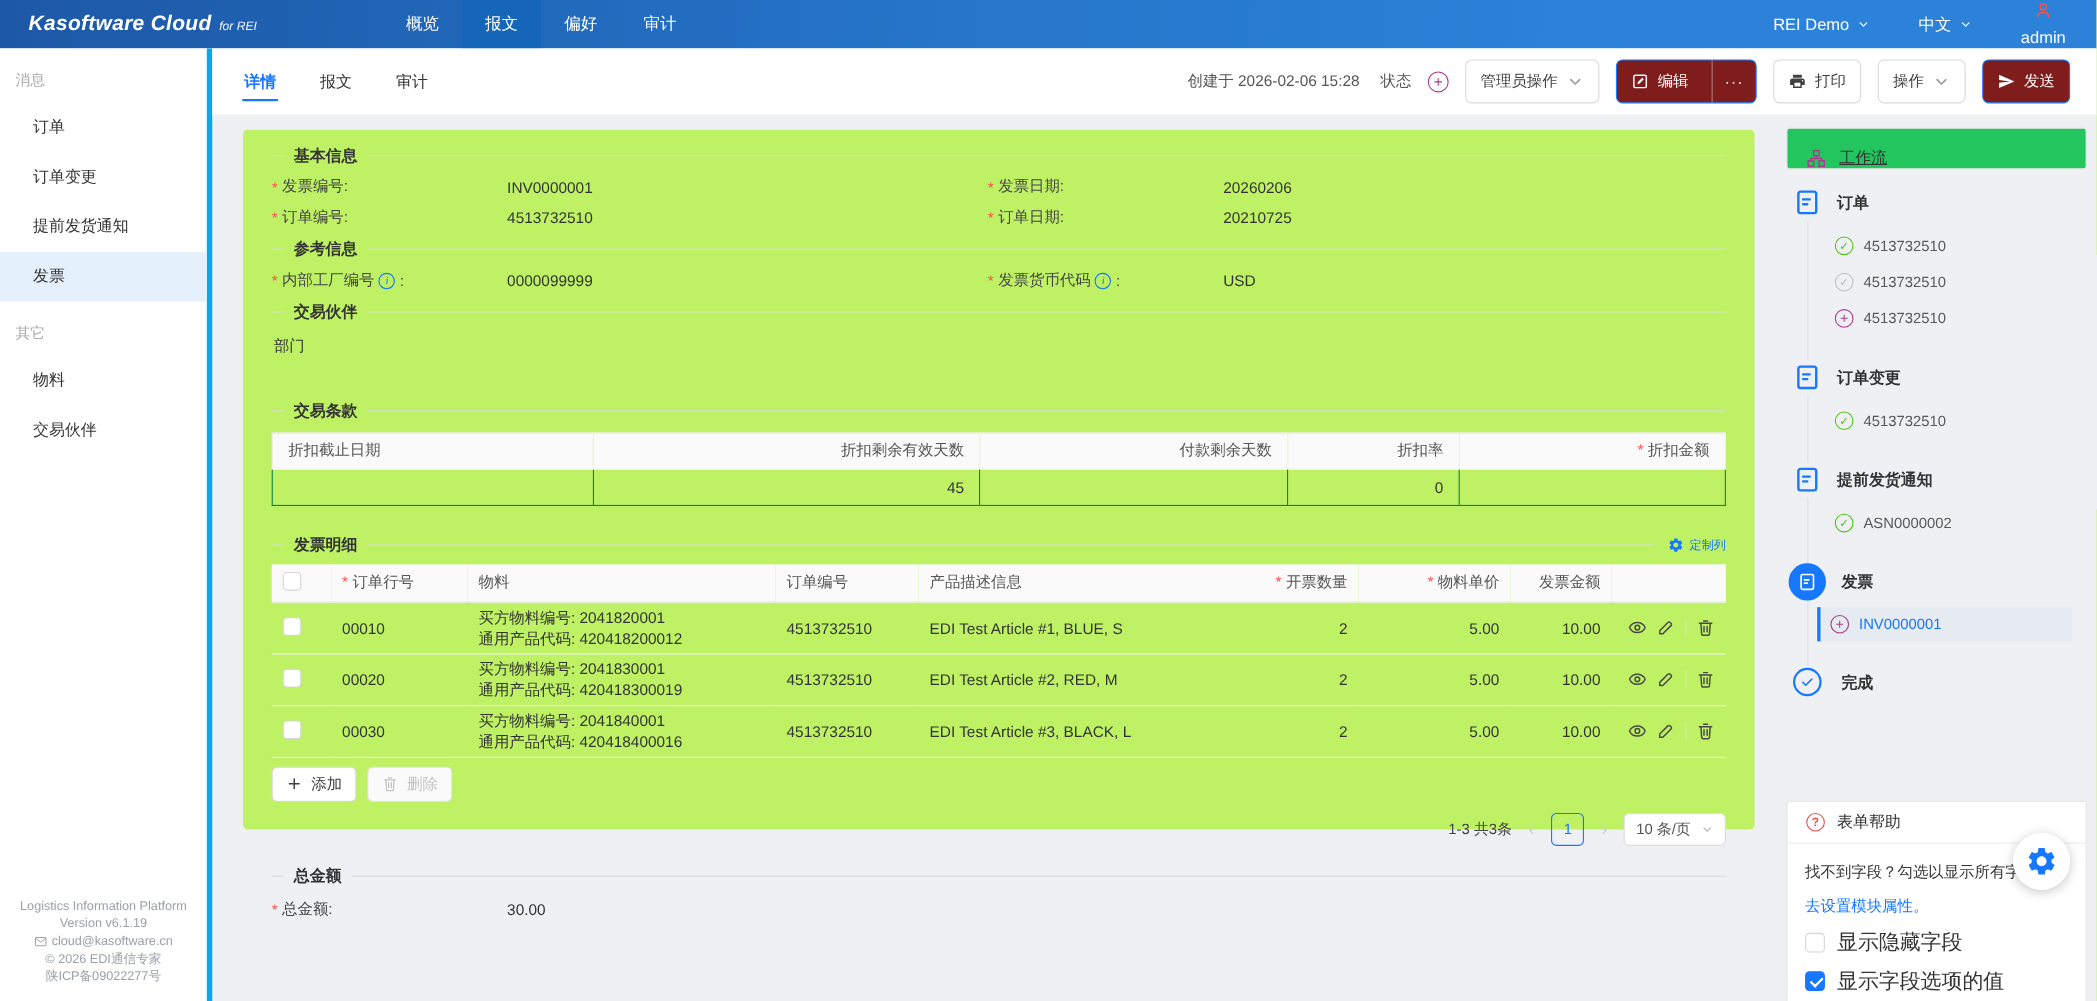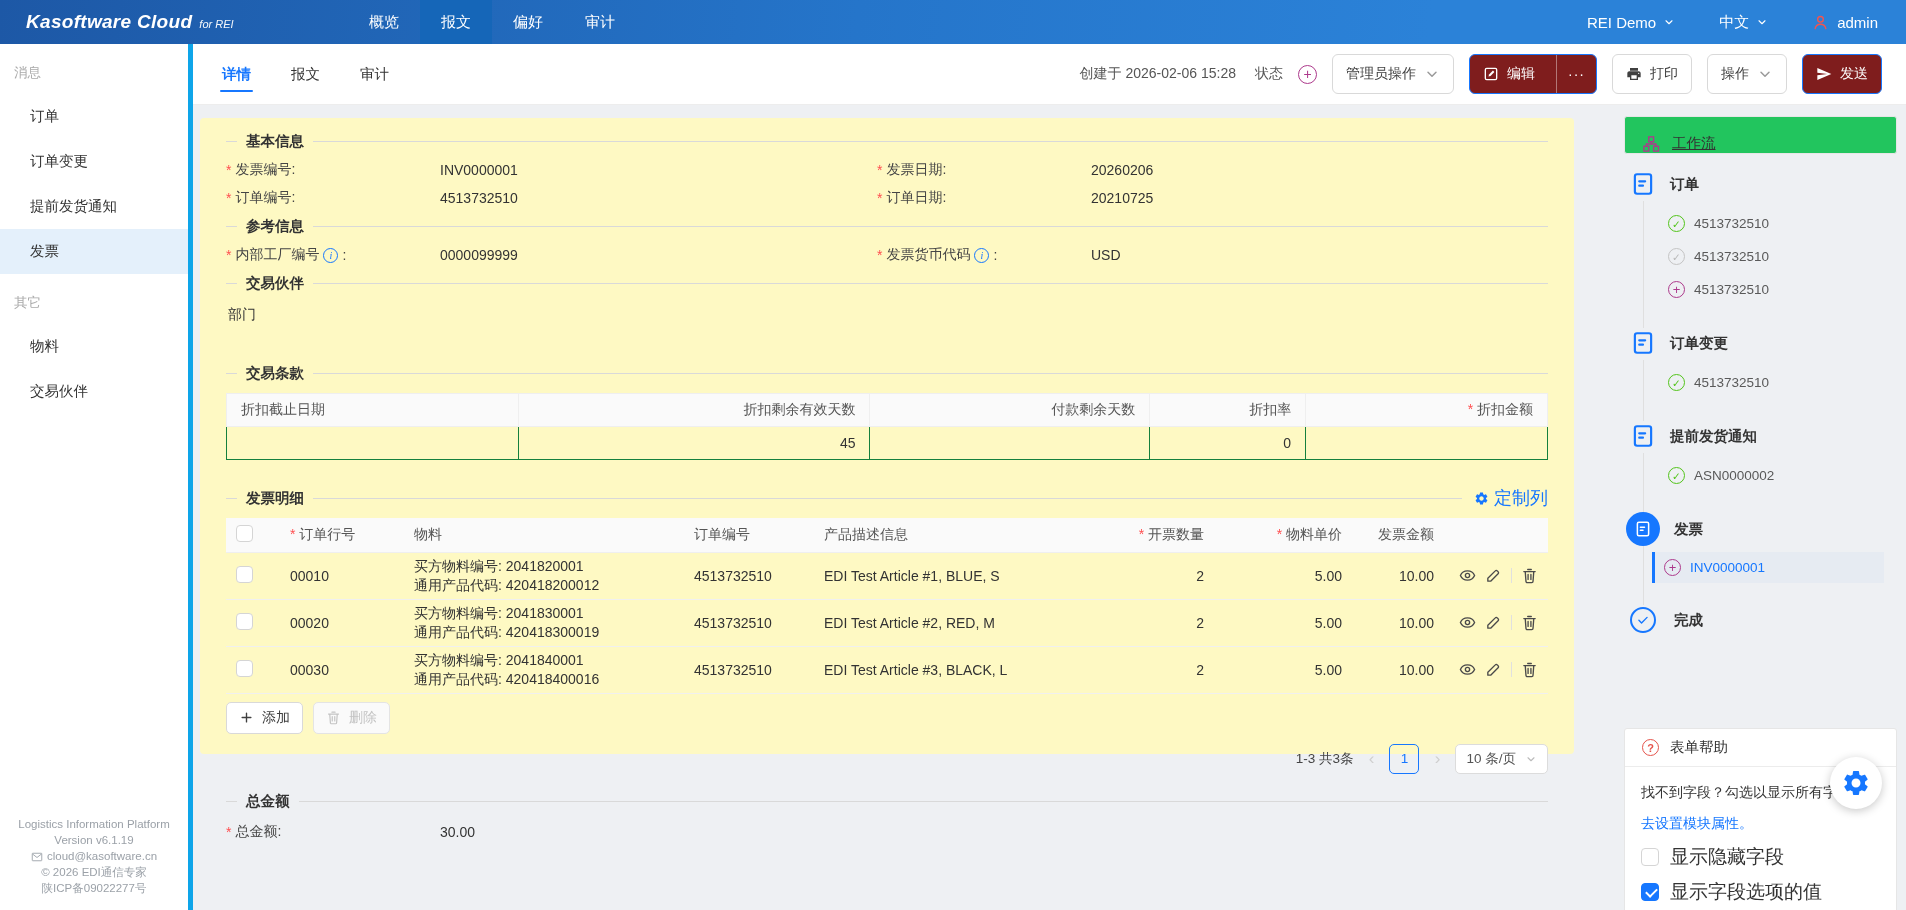--- a/index.html
+++ b/index.html
@@ -19,21 +19,21 @@
   }
   .brand { margin-left:26px; display:flex; align-items:baseline; cursor:default; }
   .brand-name { font-size:19px; font-weight:bold; font-style:italic; letter-spacing:.3px; }
   .brand-sub { font-size:11px; font-style:italic; margin-left:7px; opacity:.95; }
   .nav-menu { position:absolute; left:348px; top:0; height:44px; display:flex; }
   .nav-item { padding:0 21px; line-height:44px; font-size:15px; cursor:pointer; }
   .nav-item.active { background:#1566b8; }
   .nav-right { margin-left:auto; display:flex; align-items:center; gap:44px; margin-right:28px; font-size:15px; }
   .nav-drop { display:flex; align-items:center; gap:7px; cursor:pointer; }
   .caret { width:12px; height:12px; }
-  .nav-user { display:flex; align-items:center; gap:8px; cursor:pointer; }
+  .nav-user { display:flex; align-items:center; gap:8px; cursor:pointer;flex-direction:column; }
   .user-ic { width:17px; height:17px; color:#f4544e; }
 
   
   .sidebar { position:absolute; top:44px; left:0; bottom:0; width:193px; background:#fff; border-right:5px solid #0ea5e9; }
   .side-title { color:#aaaaaa; font-size:13.5px; padding:20px 0 12px 14px; }
   .side-item { height:45px; line-height:45px; padding-left:30px; font-size:14.5px; color:#333; cursor:pointer; }
   .side-item.active { background:#e4f0fb; }
   .side-footer { position:absolute; bottom:14px; left:0; right:0; text-align:center; color:#9ba1a8; font-size:11.5px; line-height:16px; }
   .side-footer .ic { width:12px; height:12px; margin-right:4px; color:#9ba1a8; }
 
@@ -59,25 +59,25 @@
   
   .cic { display:inline-flex; align-items:center; justify-content:center; border-radius:50%; flex:none; font-style:normal; }
   .cic-plus-m { width:19px; height:19px; border:1.5px solid #ad3a8c; color:#ad3a8c; font-size:14px; cursor:pointer; }
   .cic-plus-m::after { content:"+"; margin-top:-1px; }
   .cic-info { width:15px; height:15px; border:1px solid #1677ff; color:#1677ff; font-size:10px; margin:0 4px; cursor:pointer; }
   .cic-info::after { content:"i"; font-style:italic; font-family:"Liberation Serif",serif; }
   .cic-q { width:17px; height:17px; border:1.5px solid #e5534b; color:#e5534b; font-size:11px; }
   .cic-q::after { content:"?"; font-weight:bold; }
 
   
-  .card { position:absolute; top:118px; left:200px; width:1374px; height:636px; background:#fef9c3; border-radius:4px; padding:14px 26px 0 26px; }
+  .card { position:absolute; top:118px; left:221px; width:1374px; height:636px; background:#bef264; border-radius:4px; padding:14px 26px 0 26px; }
   .legend { display:flex; align-items:center; font-weight:bold; font-size:14.5px; color:#333; }
   .legend::before { content:""; width:11px; height:1px; background:#d9d9d9; margin-right:9px; }
   .lg-line { flex:1; height:1px; background:#d9d9d9; margin-left:9px; }
-  .lg-link { display:flex; align-items:center; gap:5px; color:#1677ff; font-size:18px; font-weight:normal; margin-left:12px; cursor:pointer; }
+  .lg-link { display:flex; align-items:center; gap:5px; color:#1677ff; font-size:11px; font-weight:normal; margin-left:12px; cursor:pointer; }
   .lg-link .ic { width:15px; height:15px; }
 
   .grid2 { display:grid; grid-template-columns:651px 1fr; row-gap:4px; margin-top:7px; }
   .field { display:flex; align-items:center; min-height:24px; font-size:14px; }
   .f-label { width:214px; color:#454545; display:flex; align-items:center; flex:none; }
   .req::before { content:"*"; color:#ff4d4f; margin-right:4px; }
   .f-value { color:#333; }
   .partner-name { margin:13px 0 0 2px; font-size:14px; color:#333; }
 
   table { border-collapse:collapse; width:100%; }

